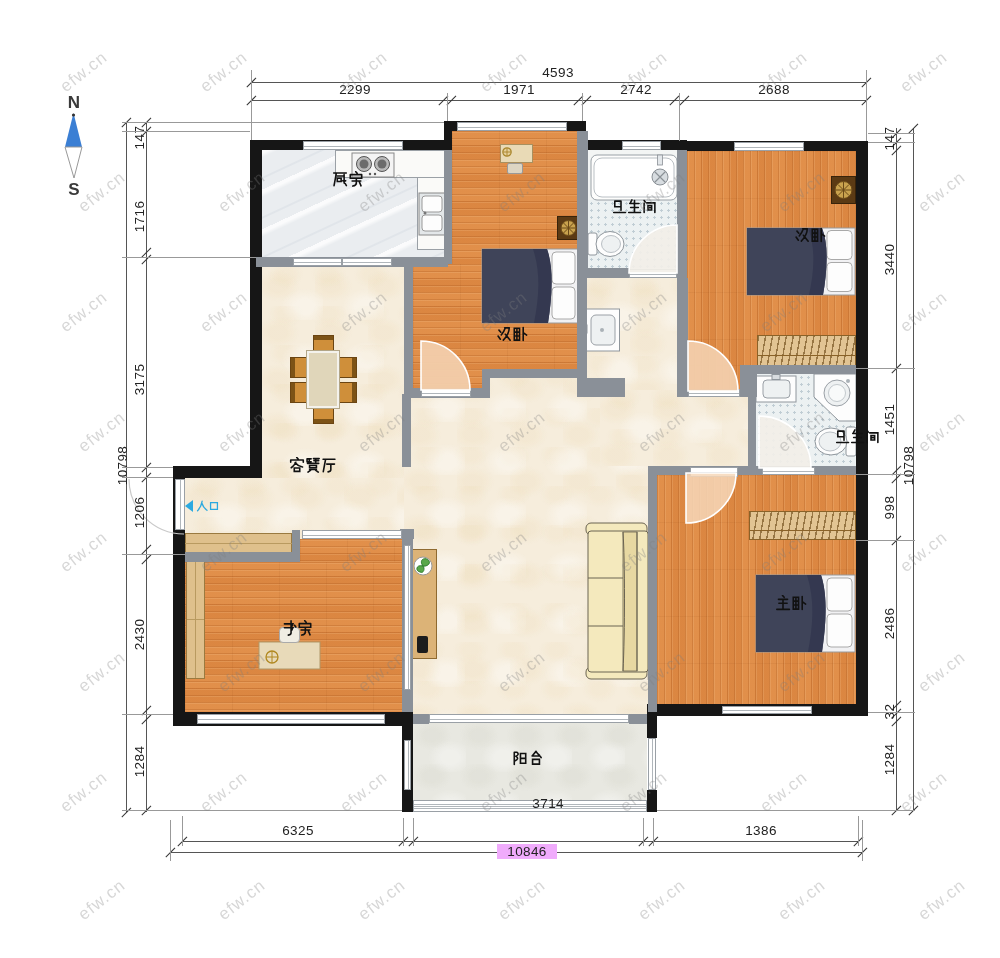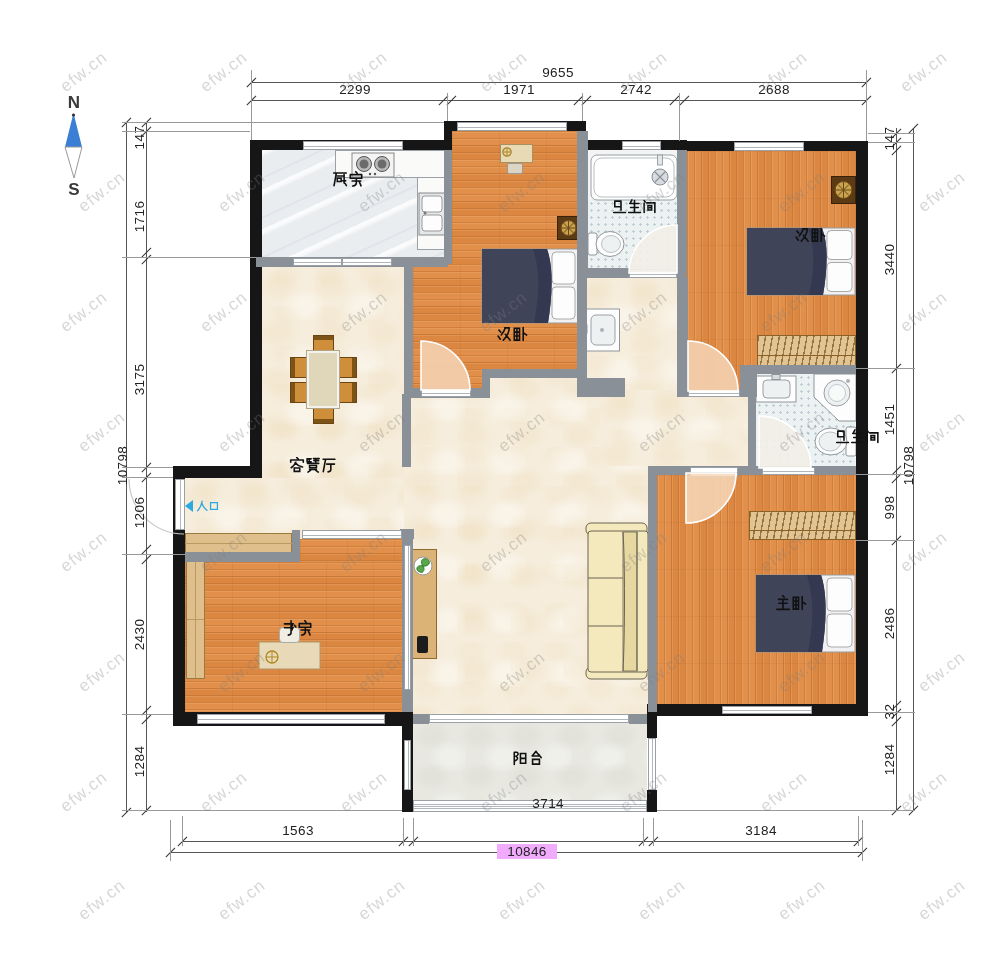--- a/index.html
+++ b/index.html
@@ -495,21 +495,21 @@
 <text x="19" y="18" font-size="17" font-weight="bold" fill="#3a3a3a" text-anchor="middle" font-family="Liberation Sans">N</text>
 <polygon points="18.5,23 10,57 27,57" fill="#3b7fd4"></polygon>
 <polygon points="10,57 27,57 19,88" fill="#fff" stroke="#999" stroke-width="1"></polygon>
 <circle cx="18.5" cy="25" r="1.6" fill="#333"></circle>
 <text x="19" y="105" font-size="17" font-weight="bold" fill="#3a3a3a" text-anchor="middle" font-family="Liberation Sans">S</text>
 </svg>
 
 <div class="a dl" style="left:251px;top:82px;width:615px;height:1px"></div>
 <div class="a tick" style="left:244.5px;top:81.5px"></div>
 <div class="a tick" style="left:859.5px;top:81.5px"></div>
-<div class="a dim" style="left:558px;top:65px;width:60px;text-align:center;margin-left:-30px">9655</div>
+<div class="a dim" style="left:558px;top:65px;width:60px;text-align:center;margin-left:-30px">4593</div>
 
 <div class="a dl" style="left:251px;top:100px;width:615px;height:1px"></div>
 <div class="a tick" style="left:244.5px;top:99.5px"></div>
 <div class="a tick" style="left:436.5px;top:99.5px"></div>
 <div class="a tick" style="left:444.5px;top:99.5px"></div>
 <div class="a tick" style="left:571.5px;top:99.5px"></div>
 <div class="a tick" style="left:579.5px;top:99.5px"></div>
 <div class="a tick" style="left:667.5px;top:99.5px"></div>
 <div class="a tick" style="left:677.5px;top:99.5px"></div>
 <div class="a tick" style="left:859.5px;top:99.5px"></div>
@@ -590,23 +590,23 @@
 <div class="a ext" style="left:868px;top:712px;width:47px;height:1px"></div>
 <div class="a ext" style="left:657px;top:810px;width:258px;height:1px"></div>
 
 <div class="a dl" style="left:182px;top:841px;width:676px;height:1px"></div>
 <div class="a tick" style="left:175.5px;top:840.5px"></div>
 <div class="a tick" style="left:396.5px;top:840.5px"></div>
 <div class="a tick" style="left:406.5px;top:840.5px"></div>
 <div class="a tick" style="left:636.5px;top:840.5px"></div>
 <div class="a tick" style="left:646.5px;top:840.5px"></div>
 <div class="a tick" style="left:851.5px;top:840.5px"></div>
-<div class="a dim" style="left:298px;top:823px;width:60px;text-align:center;margin-left:-30px">1563</div>
+<div class="a dim" style="left:298px;top:823px;width:60px;text-align:center;margin-left:-30px">6325</div>
 <div class="a dim" style="left:534px;top:796px;width:60px;text-align:right;margin-left:-30px">3714</div>
-<div class="a dim" style="left:761px;top:823px;width:60px;text-align:center;margin-left:-30px">3184</div>
+<div class="a dim" style="left:761px;top:823px;width:60px;text-align:center;margin-left:-30px">1386</div>
 
 <div class="a dl" style="left:170px;top:852px;width:692px;height:1px"></div>
 <div class="a tick" style="left:163.5px;top:851.5px"></div>
 <div class="a tick" style="left:855.5px;top:851.5px"></div>
 <div class="a dim" style="left:497px;top:844px;width:60px;text-align:center;background:#f0abfc">10846</div>
 
 <div class="a ext" style="left:182px;top:816px;width:1px;height:30px"></div>
 <div class="a ext" style="left:403px;top:818px;width:1px;height:28px"></div>
 <div class="a ext" style="left:413px;top:818px;width:1px;height:28px"></div>
 <div class="a ext" style="left:643px;top:818px;width:1px;height:28px"></div>

